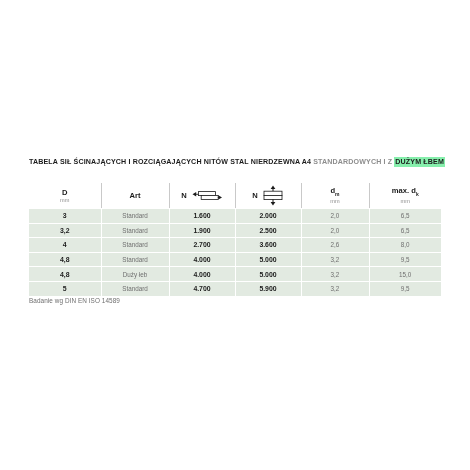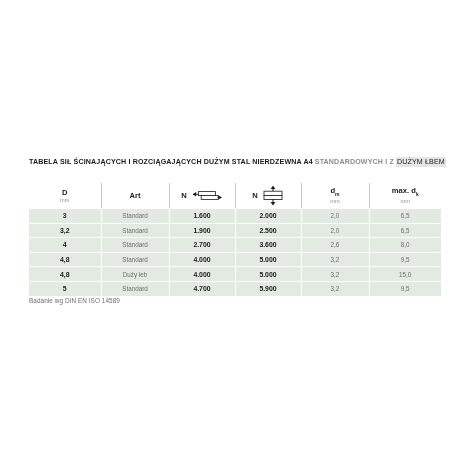--- a/index.html
+++ b/index.html
@@ -34,23 +34,23 @@
     font-weight: bold;
     color: #1b1b1b;
     letter-spacing: 0.02em;
   }
   .title-normal {
     font-weight: bold;
     color: #8d8d8d;
     letter-spacing: 0.02em;
   }
   .title-highlight {
-    font-weight: normal;
-    color: #1b1b1b;
-    background: #e5e5e5;
+    font-weight: bold;
+    color: #1b1b1b;
+    background: #86efac;
     letter-spacing: 0.02em;
     padding: 1px 1px 1px 1px;
     margin-top: 16px;
   }
 
   
   .table-wrap {
     position: absolute;
     left: 29px;
     top: 183px;
@@ -139,21 +139,21 @@
 
   
   .icon-svg { display: block; }
 </style>
 </head>
 <body>
 
 <div id="page">
 
   <div class="title-bar">
-    <span class="title-strong">TABELA SIŁ ŚCINAJĄCYCH I ROZCIĄGAJĄCYCH DUŻYM STAL NIERDZEWNA A4</span><span>&nbsp;</span><span class="title-normal">STANDARDOWYCH I Z</span><span>&nbsp;</span><span class="title-highlight">DUŻYM ŁBEM</span>
+    <span class="title-strong">TABELA SIŁ ŚCINAJĄCYCH I ROZCIĄGAJĄCYCH NITÓW STAL NIERDZEWNA A4</span><span>&nbsp;</span><span class="title-normal">STANDARDOWYCH I Z</span><span>&nbsp;</span><span class="title-highlight">DUŻYM ŁBEM</span>
   </div>
 
   <div class="table-wrap">
     <table class="spec">
       <colgroup>
         <col style="width:72px">
         <col style="width:68px">
         <col style="width:66px">
         <col style="width:66px">
         <col style="width:68px">

